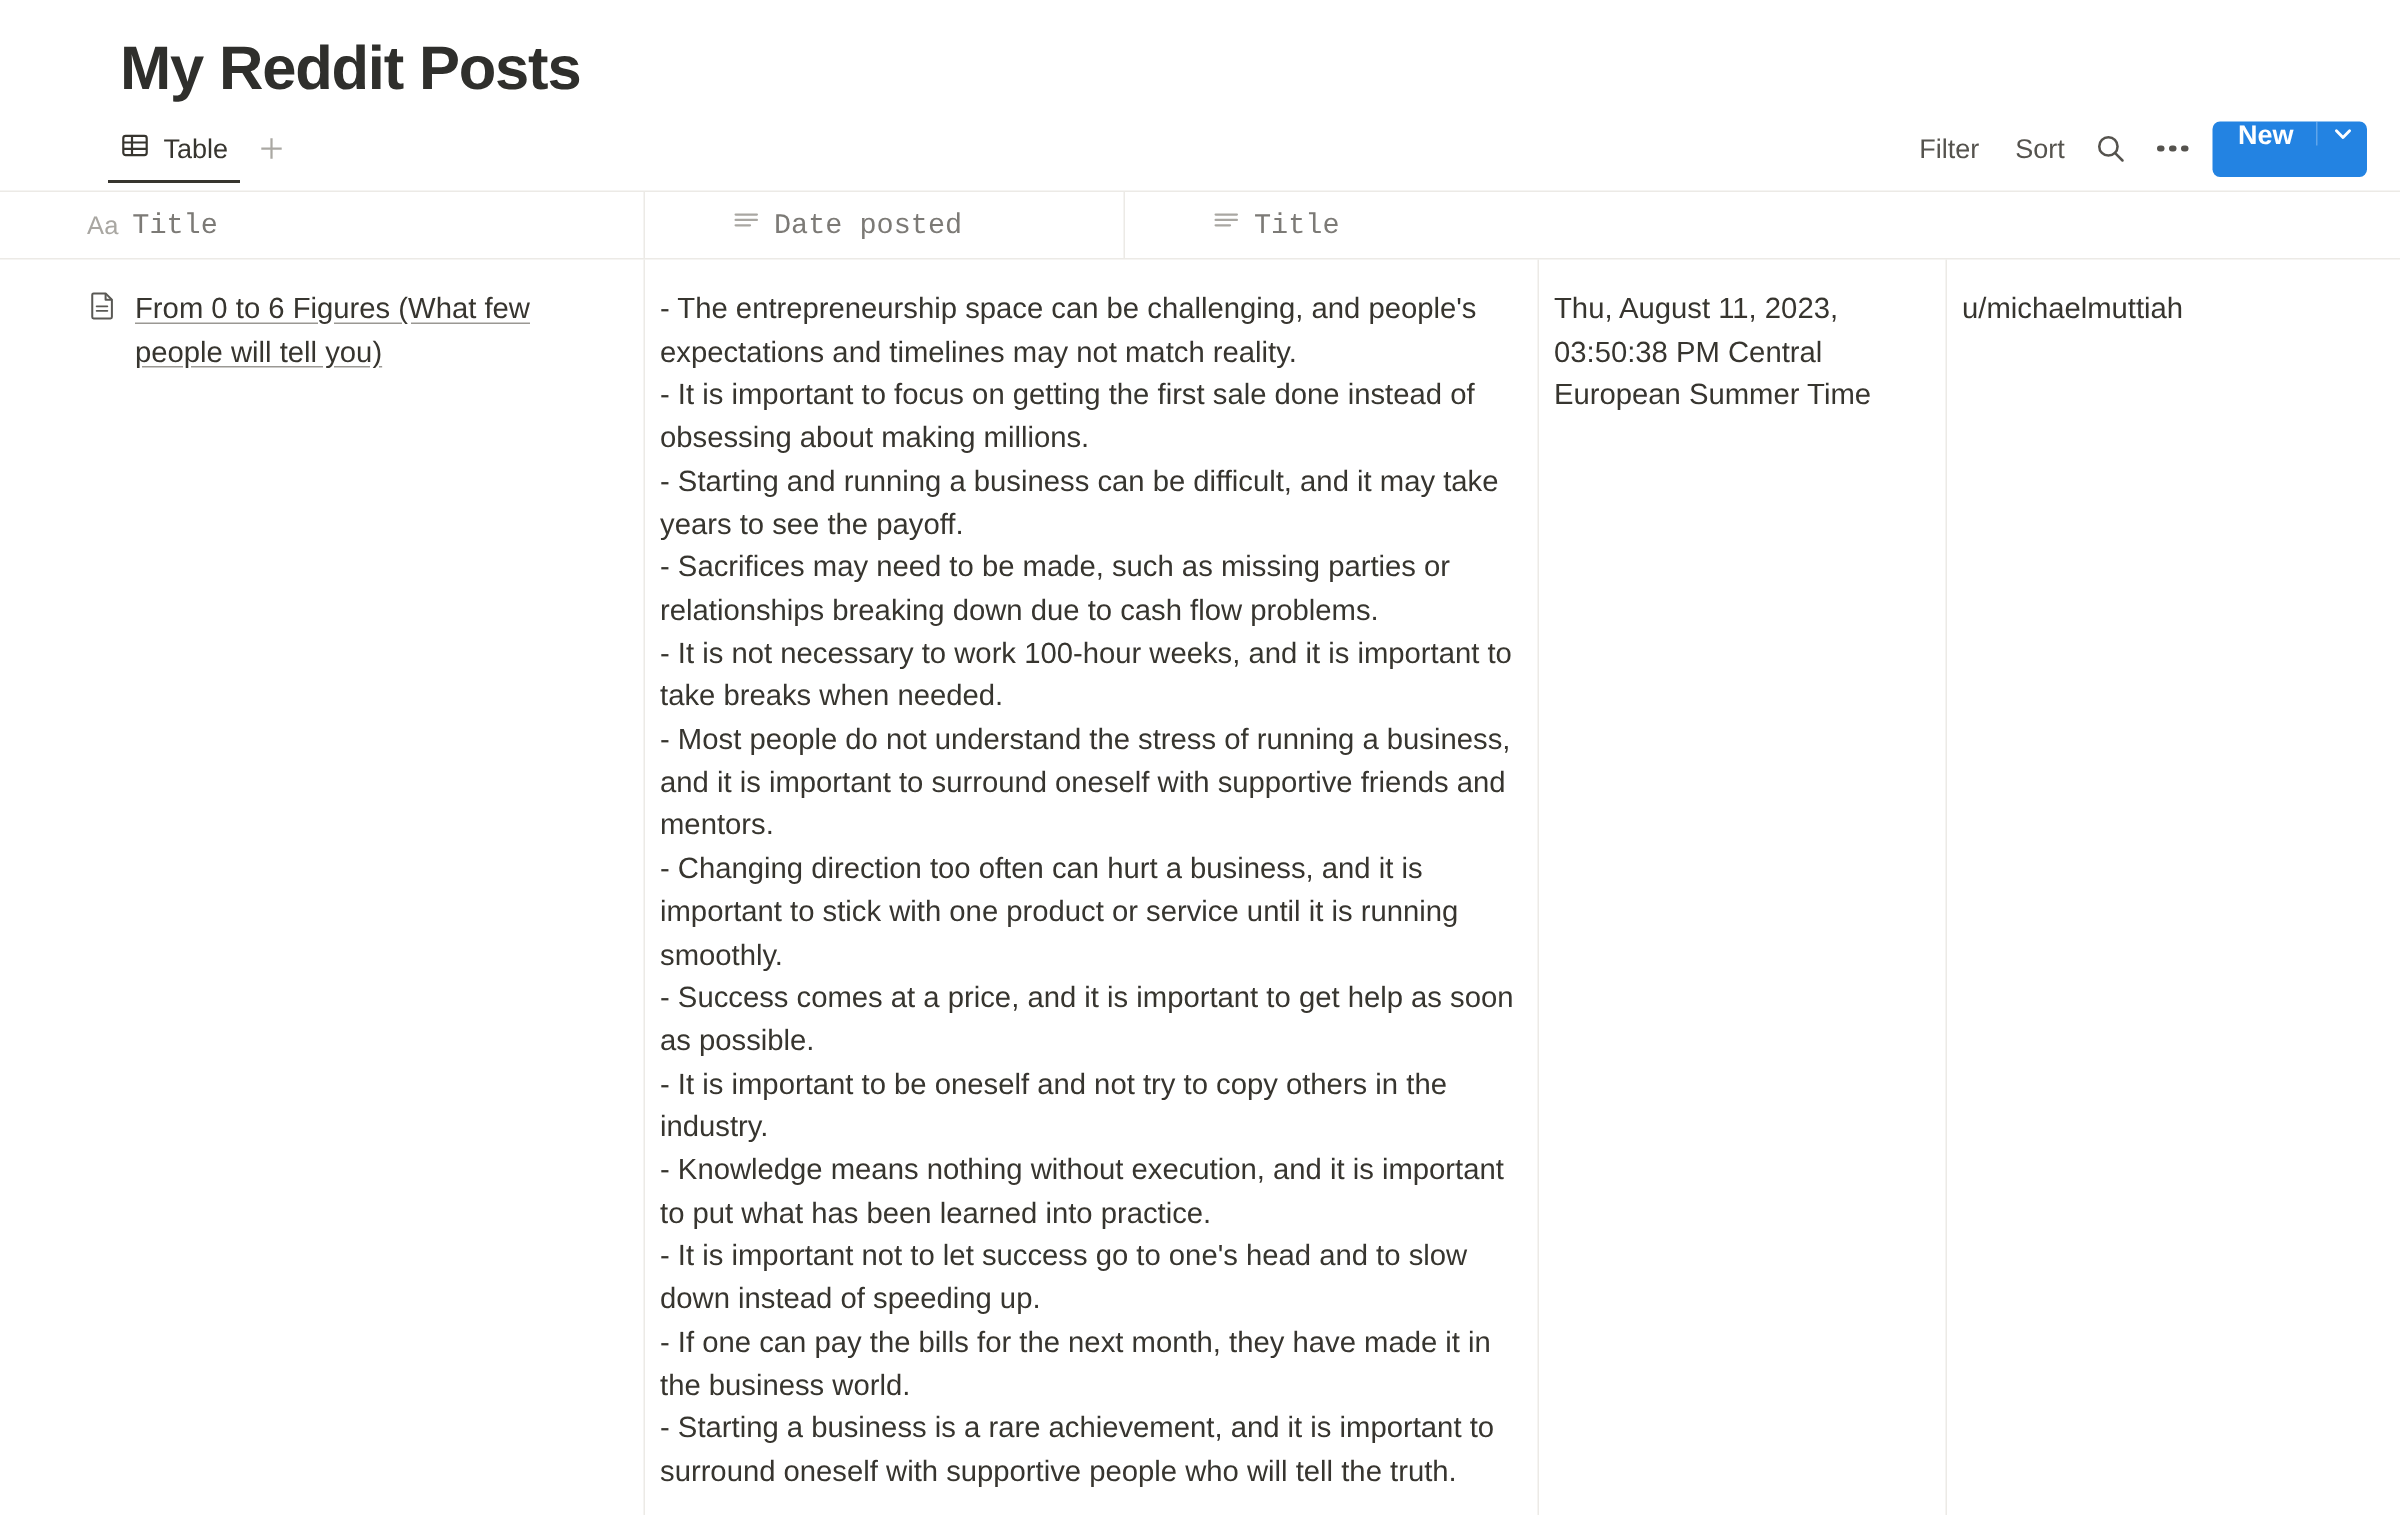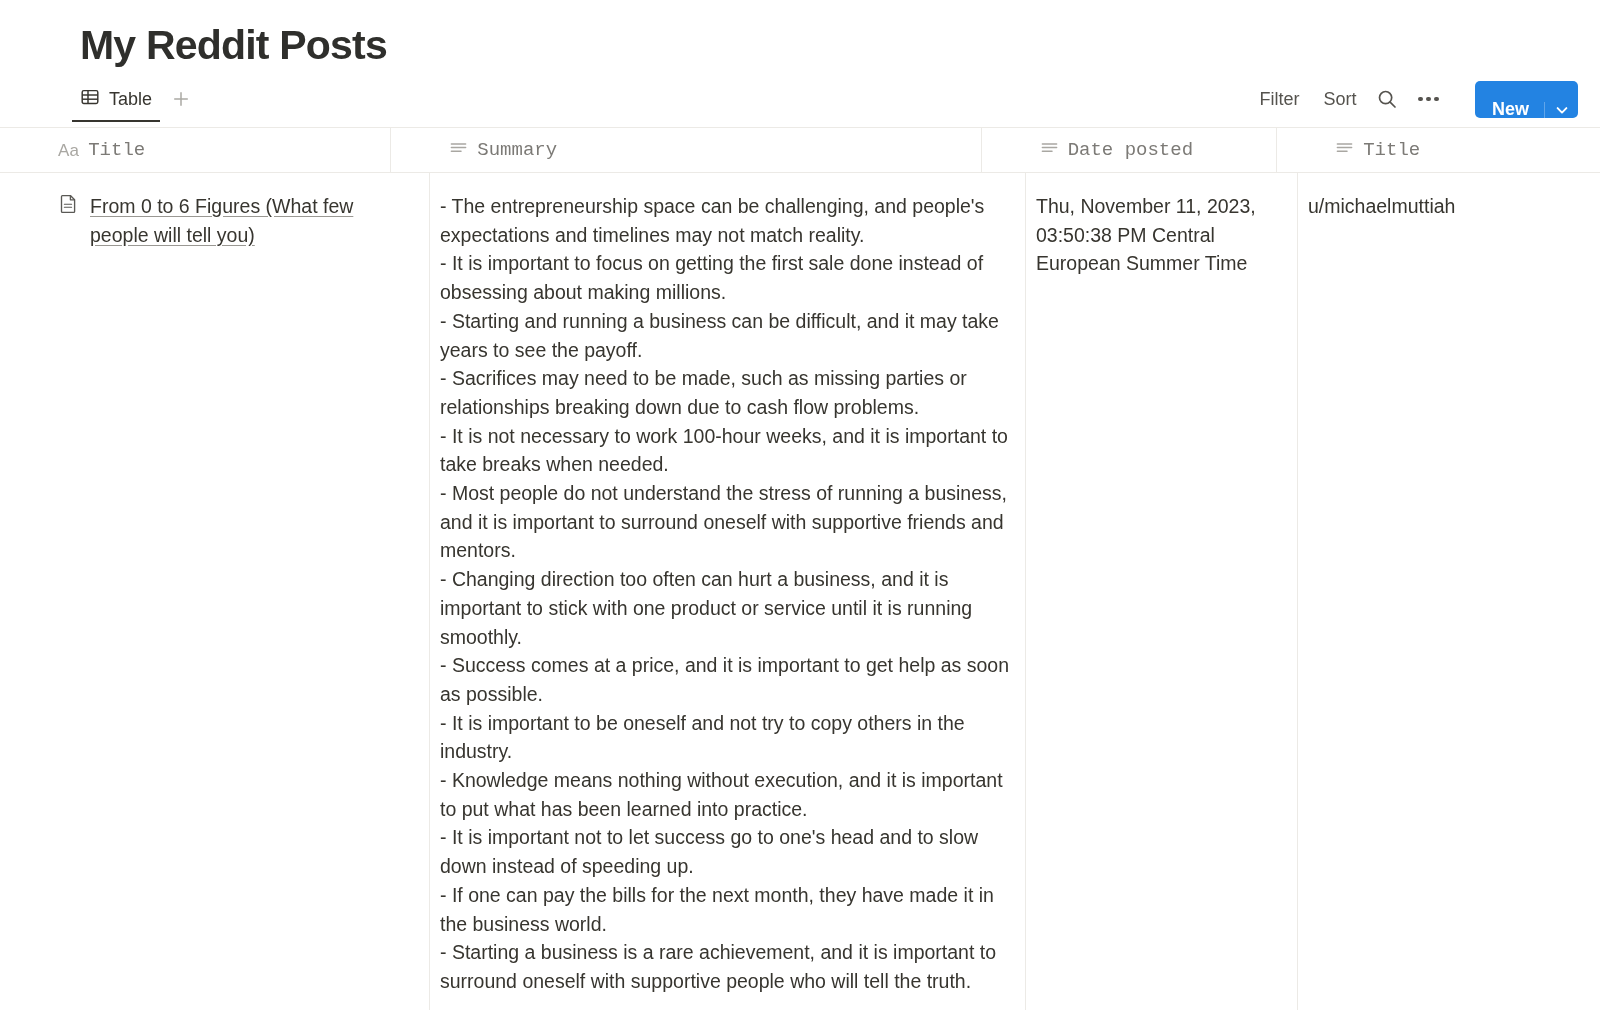--- a/index.html
+++ b/index.html
@@ -109,22 +109,22 @@
     padding: 0 12px;
     cursor: pointer;
   }
   .dots span {
     width: 4.5px; height: 4.5px; border-radius: 50%;
     background: #55534e;
     display: block;
   }
   .new-btn-wrap {
     display: flex;
-    align-items: flex-end;
-    margin-left: 24px;
+    align-items: flex-start;
+    margin-left: 4px;
     border-radius: 5px;
     overflow: hidden;
     background: #2383e2;
     height: 37px;
   }
   .new-btn {
     display: flex;
     align-items: center;
     padding: 0 15px 0 17px;
     color: #ffffff;
@@ -304,32 +304,20 @@
     </div>
   </div>
 
   <div class="table">
 
     <div class="thead">
       <div class="cell c-title">
         <div class="th-inner">
           <span class="icon-aa">Aa</span>
           <span class="th-label">Title</span>
-        </div>
-      </div>
-      <div class="cell c-summary">
-        <div class="th-inner">
-          <span class="icon-text">
-            <svg width="19" height="19" viewBox="0 0 19 19">
-              <line x1="2.4" y1="5.0" x2="16.6" y2="5.0" stroke="#a9a7a2" stroke-width="1.5" stroke-linecap="round"></line>
-              <line x1="2.4" y1="8.6" x2="16.6" y2="8.6" stroke="#a9a7a2" stroke-width="1.5" stroke-linecap="round"></line>
-              <line x1="2.4" y1="12.2" x2="12.0" y2="12.2" stroke="#a9a7a2" stroke-width="1.5" stroke-linecap="round"></line>
-            </svg>
-          </span>
-          <span class="th-label">Summary</span>
         </div>
       </div>
       <div class="cell c-date">
         <div class="th-inner">
           <span class="icon-text">
             <svg width="19" height="19" viewBox="0 0 19 19">
               <line x1="2.4" y1="5.0" x2="16.6" y2="5.0" stroke="#a9a7a2" stroke-width="1.5" stroke-linecap="round"></line>
               <line x1="2.4" y1="8.6" x2="16.6" y2="8.6" stroke="#a9a7a2" stroke-width="1.5" stroke-linecap="round"></line>
               <line x1="2.4" y1="12.2" x2="12.0" y2="12.2" stroke="#a9a7a2" stroke-width="1.5" stroke-linecap="round"></line>
             </svg>
@@ -374,21 +362,21 @@
 - Most people do not understand the stress of running a business, and it is important to surround oneself with supportive friends and mentors.
 - Changing direction too often can hurt a business, and it is important to stick with one product or service until it is running smoothly.
 - Success comes at a price, and it is important to get help as soon as possible.
 - It is important to be oneself and not try to copy others in the industry.
 - Knowledge means nothing without execution, and it is important to put what has been learned into practice.
 - It is important not to let success go to one's head and to slow down instead of speeding up.
 - If one can pay the bills for the next month, they have made it in the business world.
 - Starting a business is a rare achievement, and it is important to surround oneself with supportive people who will tell the truth.</div>
       </div>
       <div class="cell c-date">
-        <div class="date-cell-inner">Thu, November 11, 2023, 03:50:38 PM Central European Summer Time</div>
+        <div class="date-cell-inner">Thu, August 11, 2023, 03:50:38 PM Central European Summer Time</div>
       </div>
       <div class="cell c-author">
         <div class="author-cell-inner">u/michaelmuttiah</div>
       </div>
     </div>
 
   </div>
 </div>
 
 </body></html>

